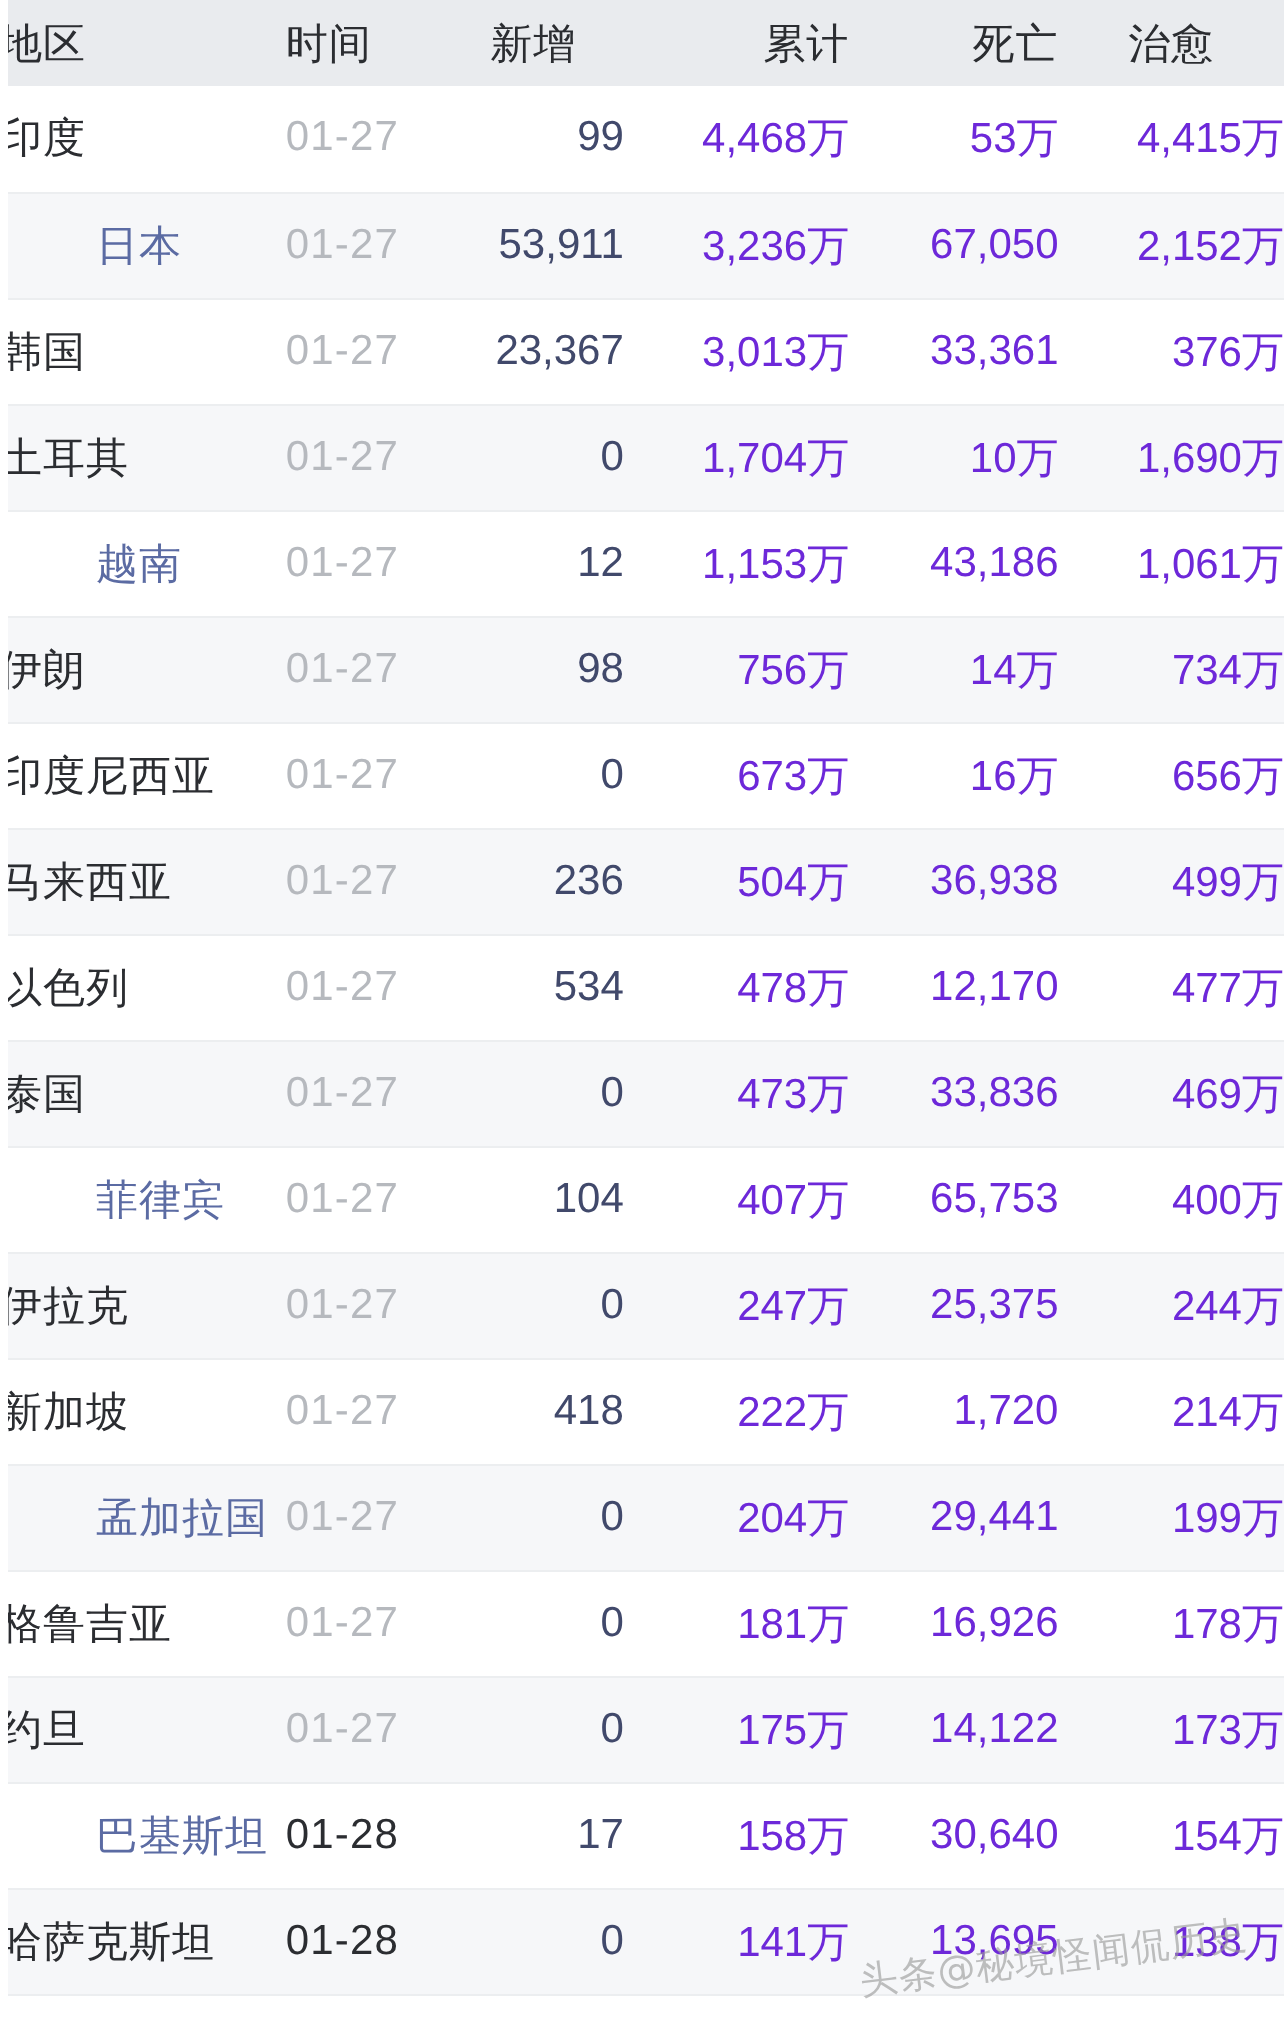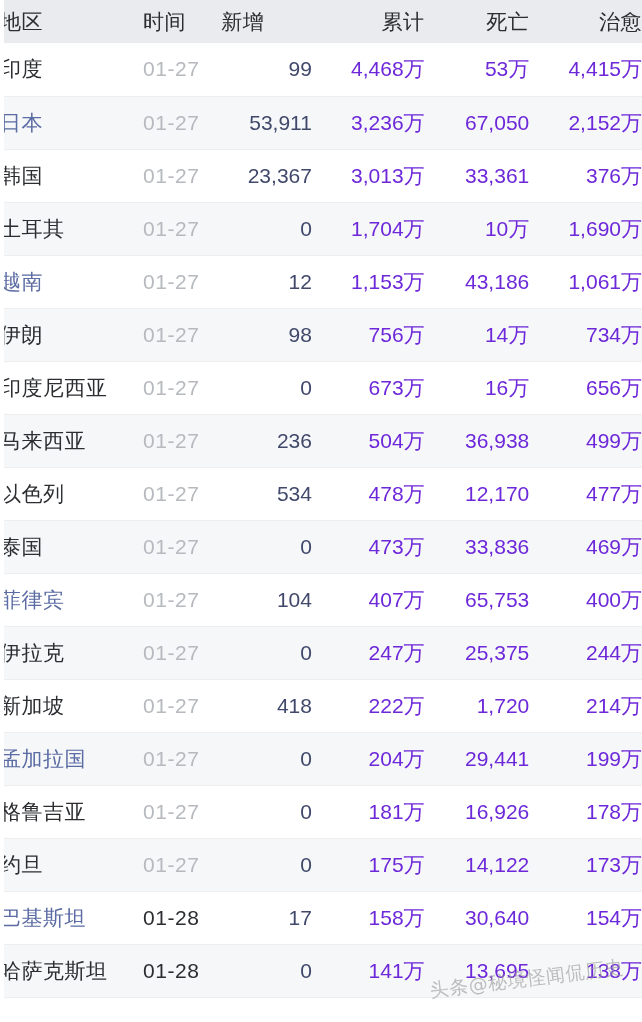--- a/index.html
+++ b/index.html
@@ -48,24 +48,24 @@
     padding: 0;
     font-size: 21px;
     font-weight: 400;
     color: #2b2d31;
     vertical-align: middle;
     white-space: nowrap;
     letter-spacing: 0.5px;
   }
   th.col-region   { text-align: left;  padding-left: 14px; width: 142px; }
   th.col-date     { text-align: left; padding-right: 4px; width: 78px;  }
-  th.col-new      { text-align: left; padding-right: 10px; width: 90px; color: #4a5bbd; }
+  th.col-new      { text-align: center; padding-right: 10px; width: 90px; color: #4a5bbd; }
   th.col-total    { text-align: right; padding-right: 8px; width: 112px; }
   th.col-deaths   { text-align: right; padding-right: 10px; width: 104px; }
-  th.col-cured    { text-align: right; padding-right: 14px; width: 112px; }
+  th.col-cured    { text-align: center; padding-right: 14px; width: 112px; }
 
   
   .stats-table tbody tr {
     height: 53px;
   }
   .stats-table tbody tr.row-alt {
     background: #f6f7f9;
   }
   .stats-table tbody tr.row-plain {
     background: #ffffff;
@@ -79,21 +79,21 @@
     overflow: hidden;
     border-bottom: 1px solid #eceef0;
   }
 
   td.c-region {
     text-align: left;
     padding-left: 14px;
     color: #2b2d31;
     letter-spacing: 0.5px;
   }
-  td.c-region.link { color: #5b6ba3; }
+  td.c-region.link { color: #5b6ba3; padding-left: 48px; }
 
   td.c-date {
     padding-right: 4px;
     color: #b6b9be;
     font-size: 20px;
     letter-spacing: 0.6px;
   }
   td.c-date.dark { color: #2b2d31; }
 
   td.c-new {

